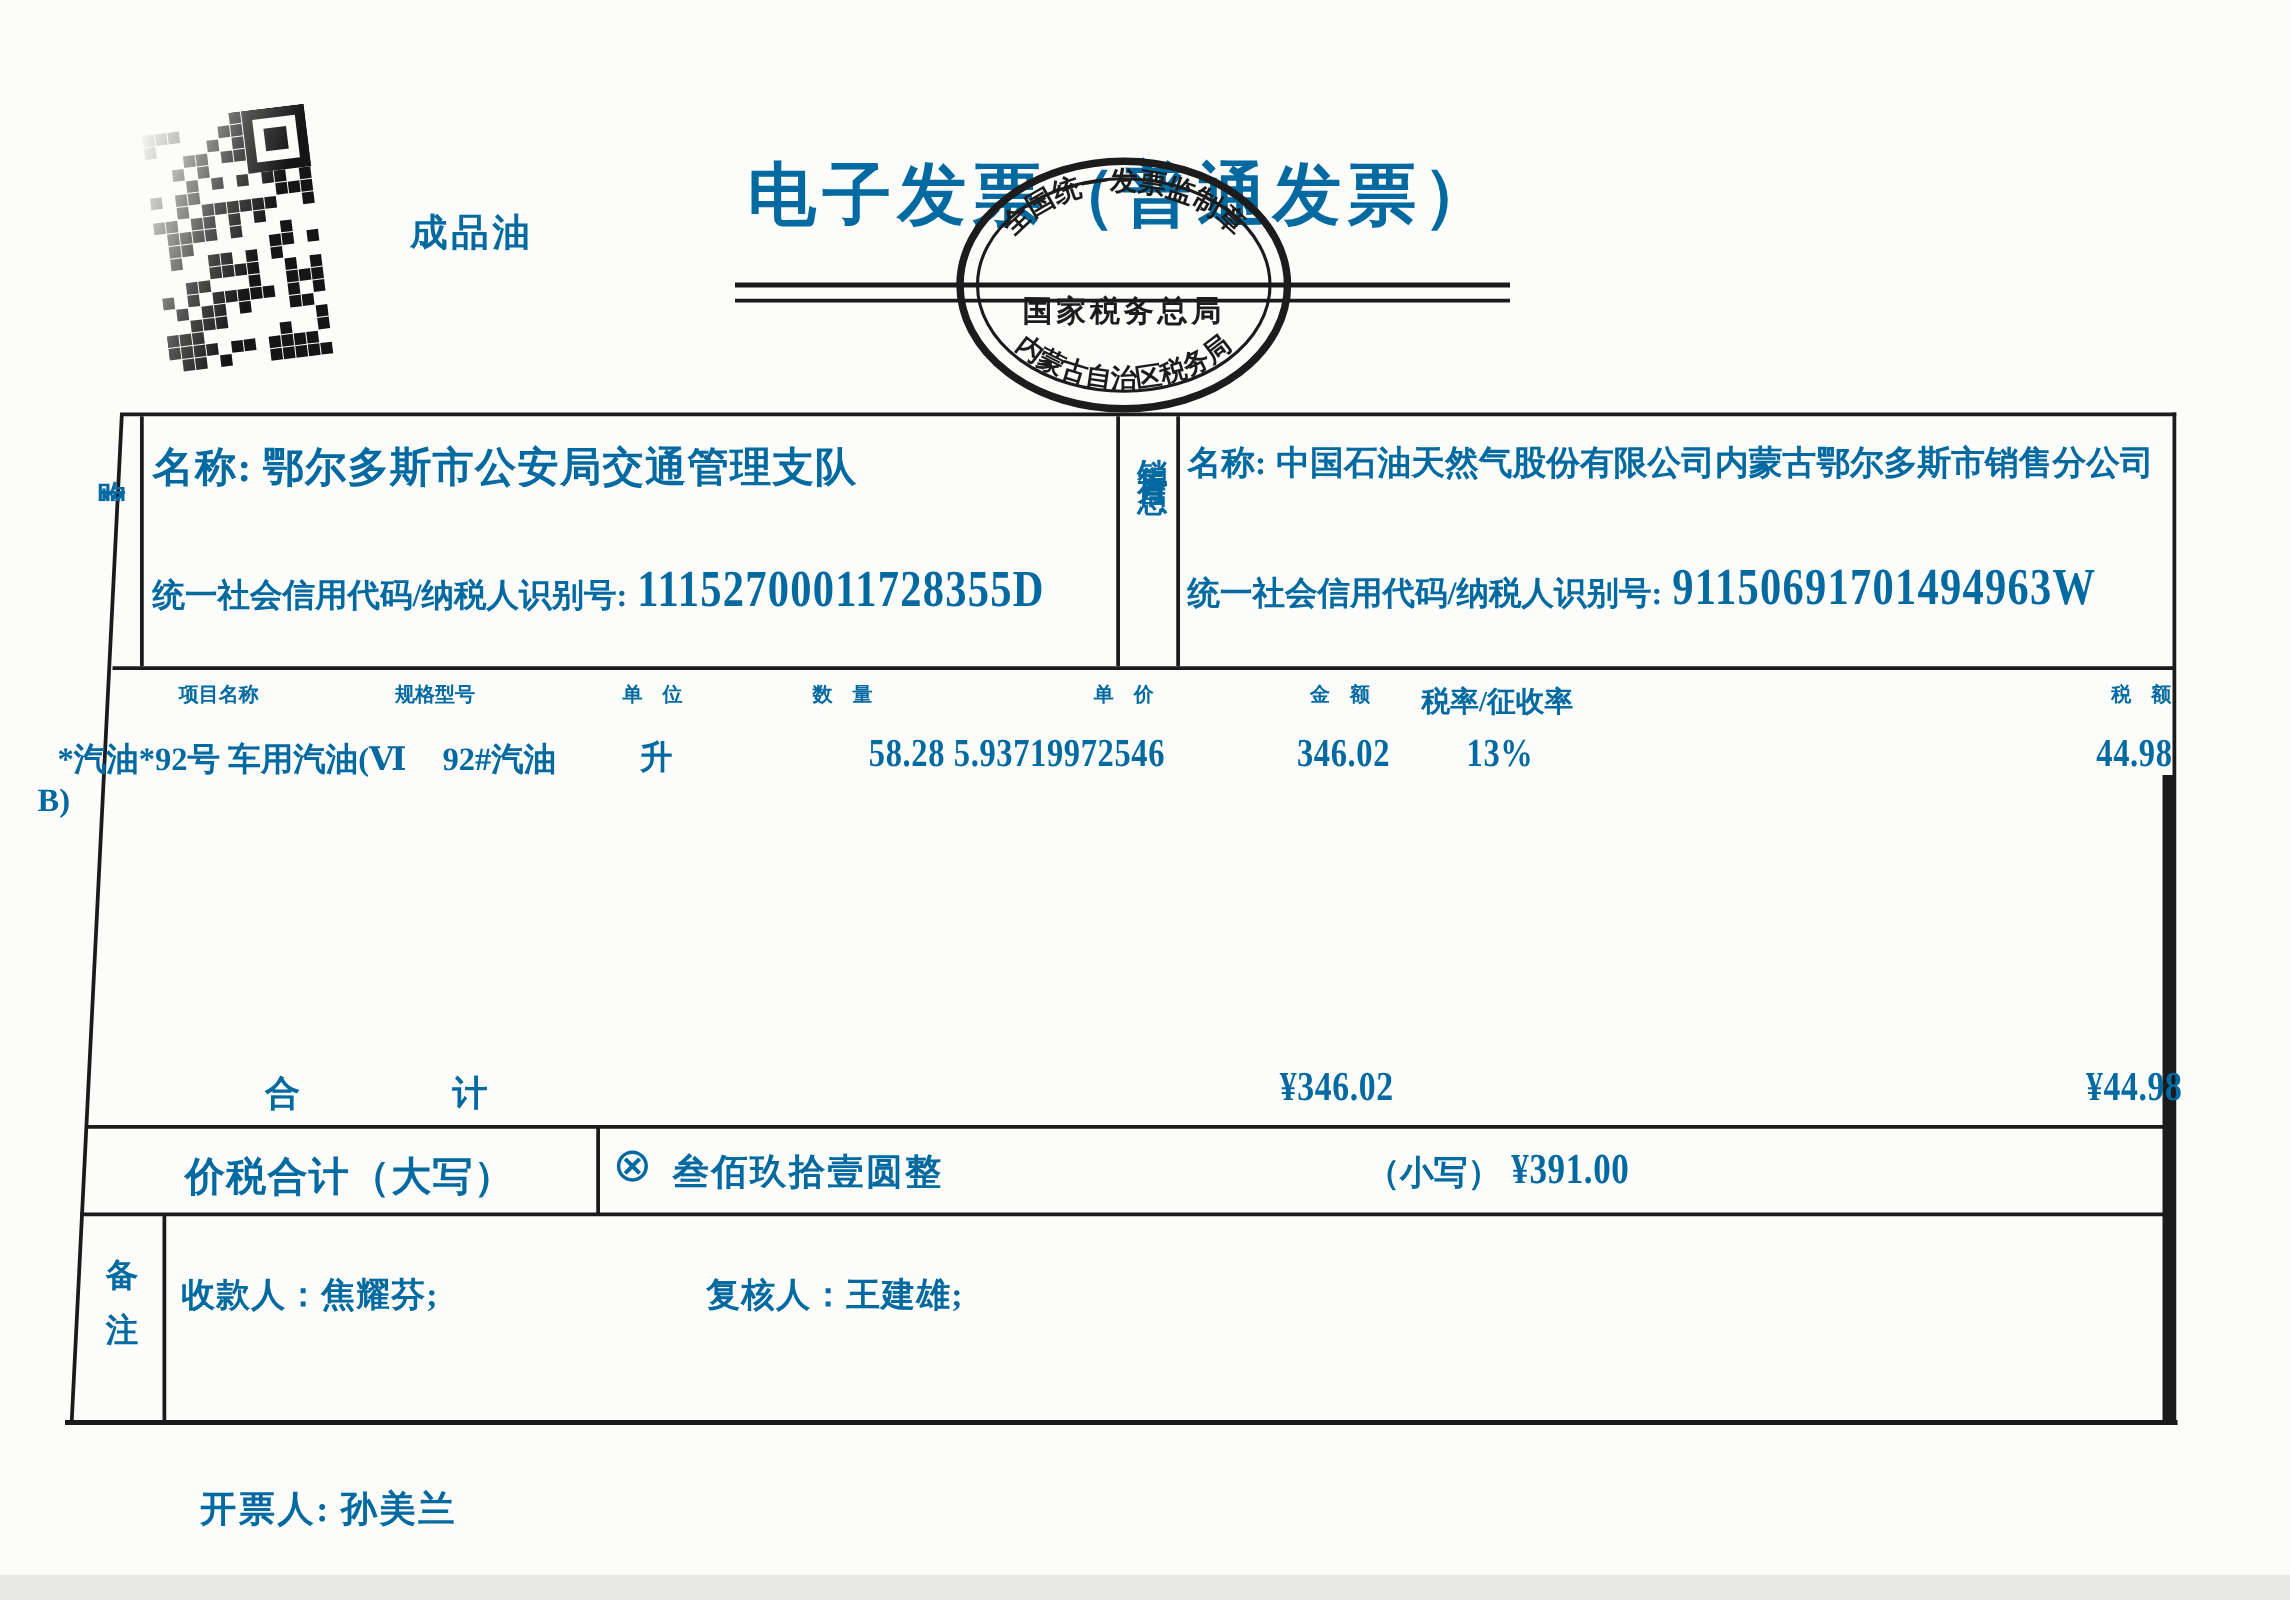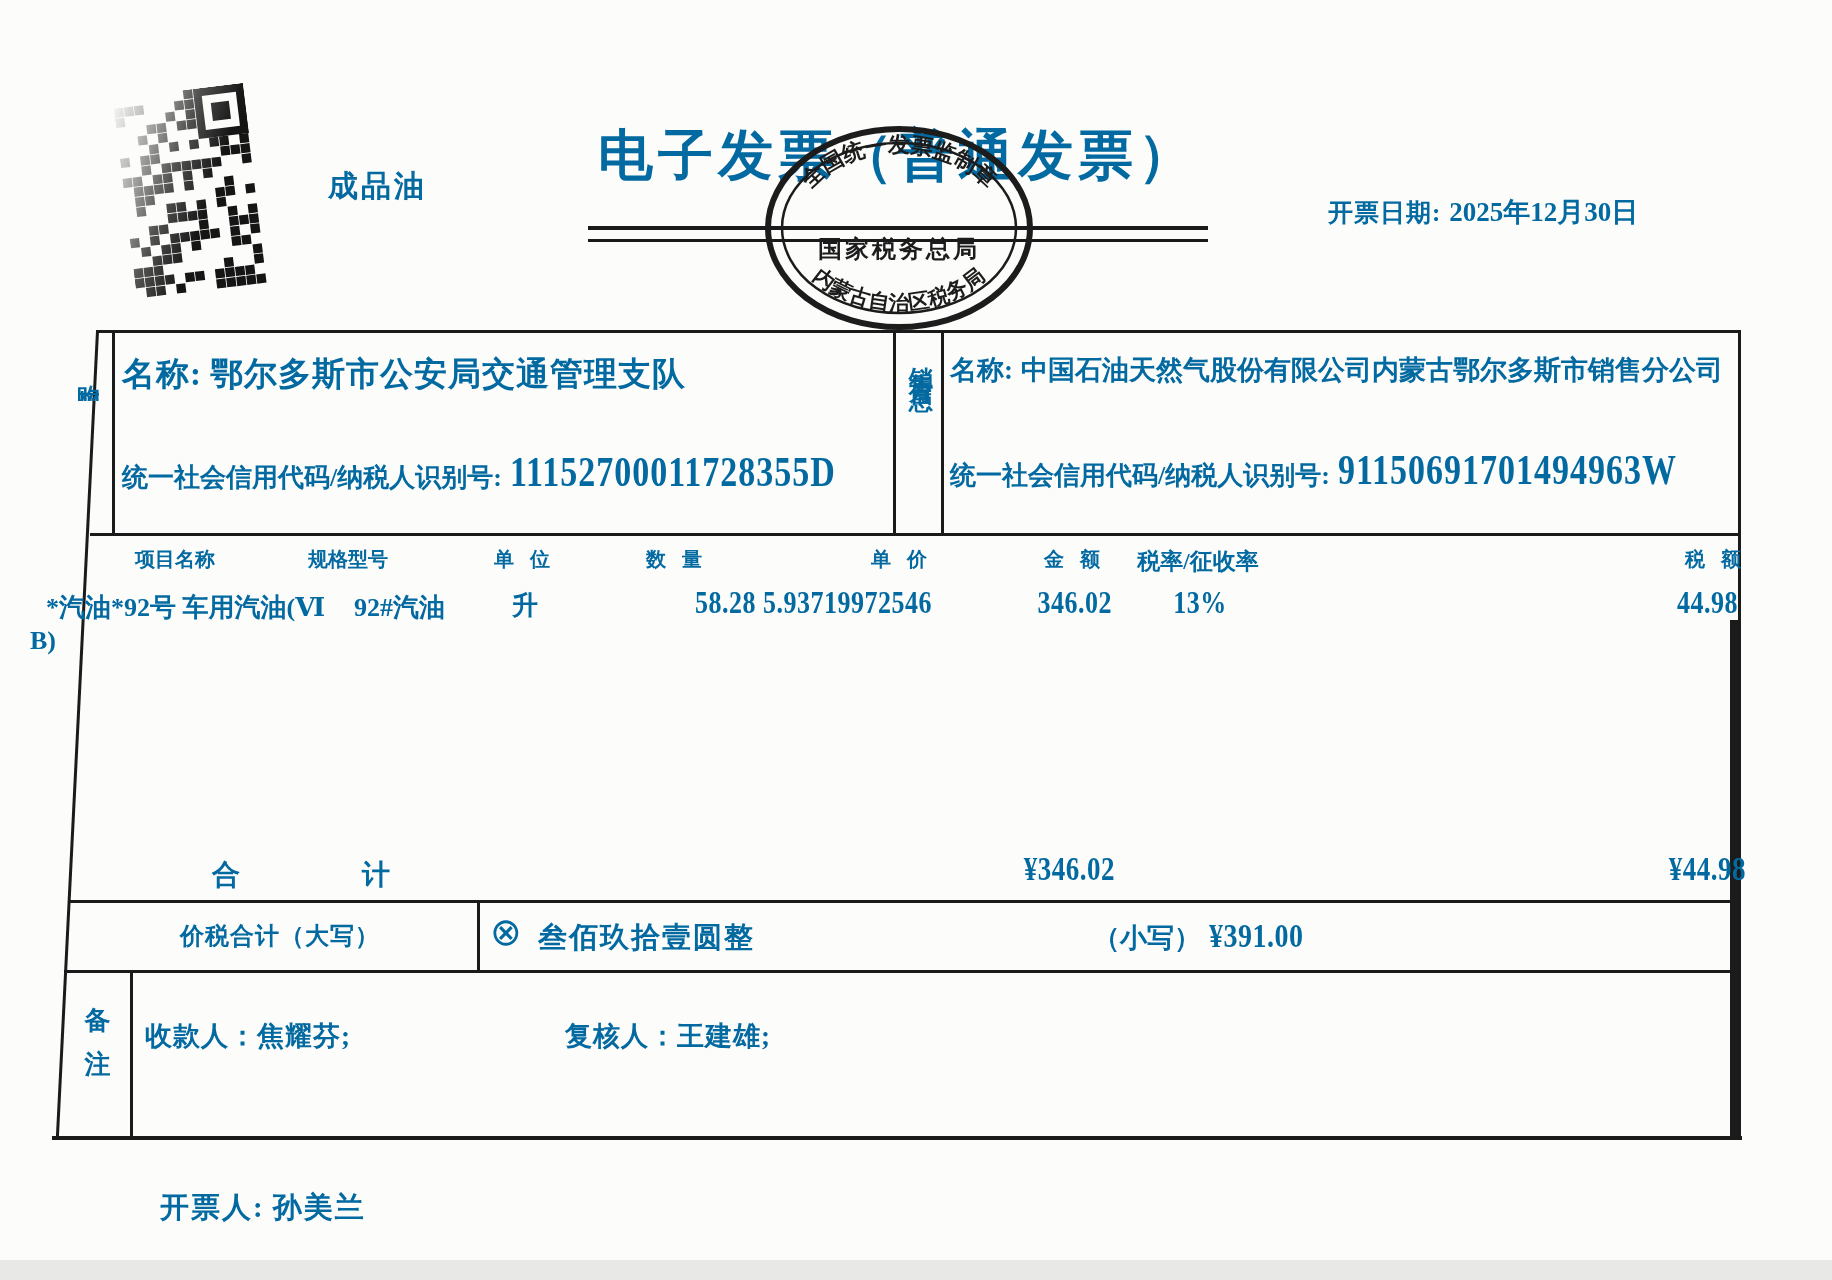--- a/index.html
+++ b/index.html
@@ -34,27 +34,27 @@
   .vlabel-seller{left:905px;top:348px;letter-spacing:5px;}
   .vlabel-remarks{left:80px;top:986px;font-size:26px;letter-spacing:42px;}
 
   
   .party-name{font-size:33px;letter-spacing:1px;}
   .party-name-seller{font-size:27px;letter-spacing:0;}
   .party-tax-label{font-size:26px;}
   .party-tax-value{font-size:34px;letter-spacing:1px;}
 
   
-  .col-h{position:absolute;top:546px;font-size:20px;text-align:center;white-space:nowrap;}
+  .col-h{position:absolute;top:546px;font-size:16px;text-align:center;white-space:nowrap;}
   .sp2{letter-spacing:16px;}
   .cell{position:absolute;font-size:26px;white-space:nowrap;}
   .r{text-align:right;} .c{text-align:center;}
 
   .total-label{letter-spacing:122px;font-size:28px;}
-  .sum-label{font-size:24px;letter-spacing:1px;text-align:center;}
+  .sum-label{font-size:32px;letter-spacing:1px;text-align:center;}
   .words{font-size:29px;letter-spacing:2px;}
   .cross{font-family:"DejaVu Sans",sans-serif;font-size:38px;font-weight:400;}
   .remark-text{font-size:27px;letter-spacing:1px;}
   .footer-line{font-size:29px;letter-spacing:2px;}
 </style>
 </head>
 <body>
 
 <div class="page">
 
@@ -175,24 +175,20 @@
         <rect x="88" y="8" width="34" height="34" fill="#fcfcfa"></rect>
         <rect x="96" y="16" width="18" height="18" fill="#151515"></rect>
       </svg>
   </div>
 
   <div class="abs category">成品油</div>
 
   <div class="abs title">电子发票（普通发票）</div>
   <div class="abs title-underline"></div>
 
-  <div class="abs row meta" style="top:194px;">
-    <span class="meta-label">开票日期:</span>
-    <span class="meta-value">2025年12月30日</span>
-  </div>
 
   <svg class="abs stamp" width="280" height="215" viewBox="0 0 280 215">
     <ellipse cx="139" cy="104" rx="131" ry="99" fill="none" stroke="#1c1c1c" stroke-width="6"></ellipse>
     <ellipse cx="139" cy="104" rx="117" ry="85" fill="none" stroke="#1c1c1c" stroke-width="2.5"></ellipse>
     <path id="arcTop" d="M 40 130 A 104 78 0 1 1 238 130" fill="none"></path>
     <path id="arcBot" d="M 40 140 A 112 86 0 0 0 238 140" fill="none"></path>
     <text font-size="22" fill="#1c1c1c" font-weight="bold" text-anchor="middle">
       <textPath href="#arcTop" xlink:href="#arcTop" startOffset="50%">全国统一发票监制章</textPath>
     </text>
     <text x="139" y="133" font-size="24" font-weight="bold" fill="#1c1c1c" text-anchor="middle" letter-spacing="3">国家税务总局</text>

